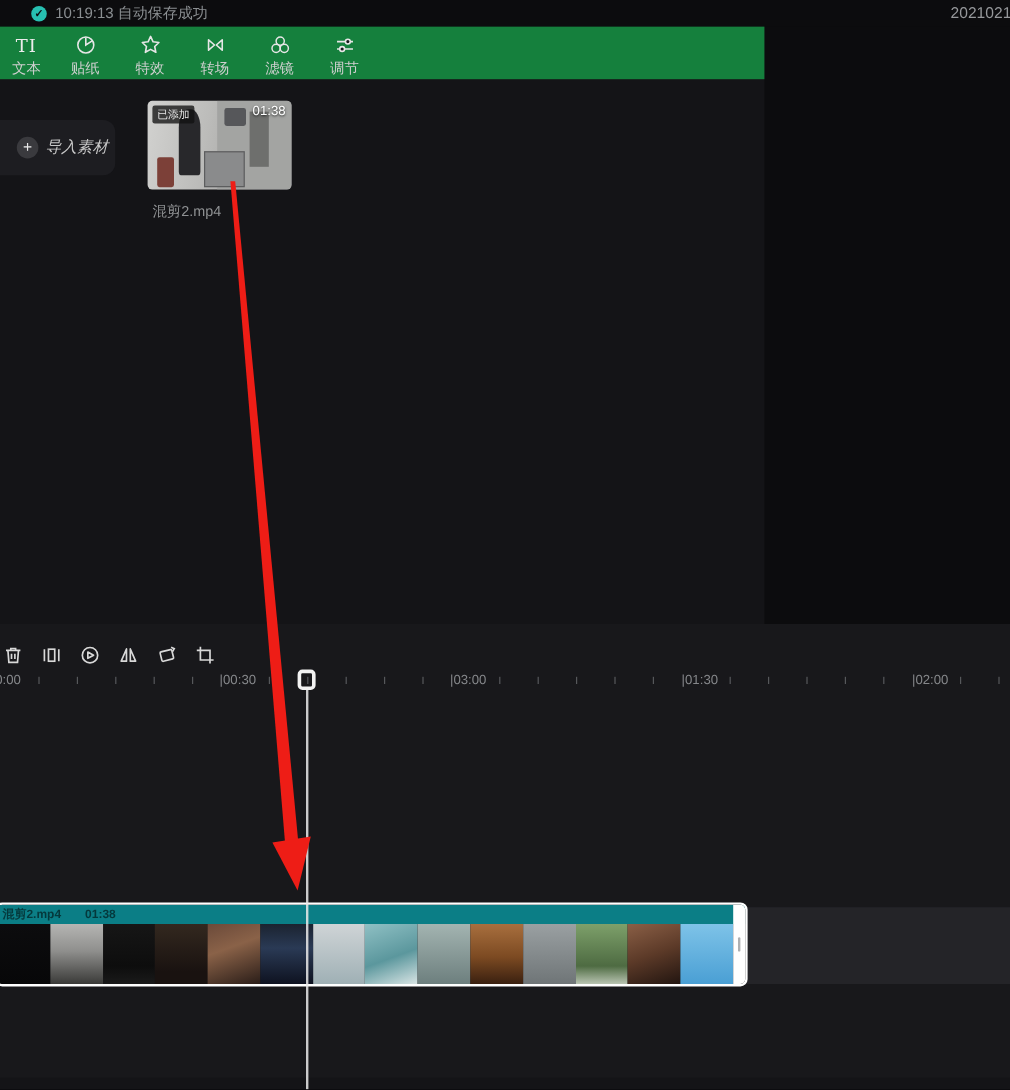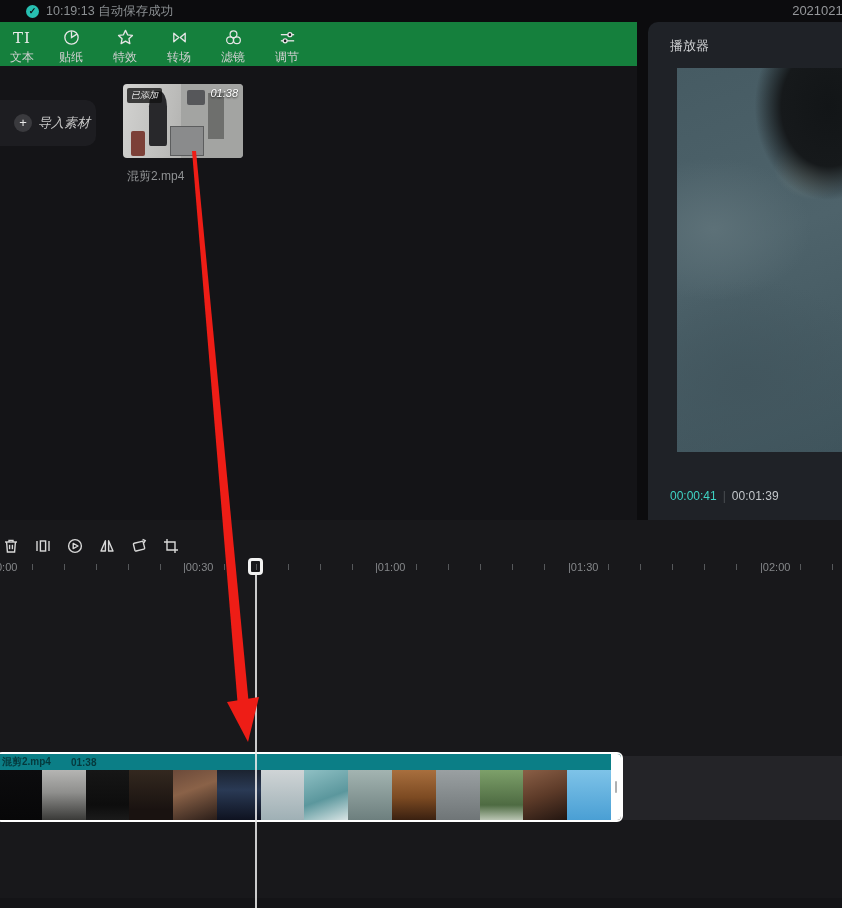--- a/index.html
+++ b/index.html
@@ -19,21 +19,21 @@
   .tool-tab:first-child{width:44px;}
   .tool-tab .glyph{height:19px;display:flex;align-items:center;justify-content:center;color:#e6e6e6;}
   .tool-tab .glyph svg{display:block;}
   .tool-tab .ti{font-family:"DejaVu Serif", serif;font-size:15px;letter-spacing:1px;color:#ececec;}
   .tool-tab .lbl{font-size:12px;color:#cfcfcf;}
 
   .import-btn{position:absolute;left:-12px;top:78px;width:108px;height:46px;background:#1d1d21;border-radius:10px;display:flex;align-items:center;cursor:pointer;}
   .plus-circle{position:absolute;left:26px;width:18px;height:18px;border-radius:50%;background:#3a3a3e;color:#e8e8e8;font-size:13px;line-height:17px;text-align:center;}
   .import-label{position:absolute;left:50px;color:#c8c8c8;font-size:13px;font-style:italic;}
 
-  .media-card{position:absolute;left:123px;top:62px;width:120px;height:74px;border-radius:4px;overflow:hidden;background:linear-gradient(100deg,#d2d2d0 0%,#bcbcba 40%,#a6a6a4 70%,#97979b 100%);cursor:pointer;font-style:italic;}
+  .media-card{position:absolute;left:123px;top:62px;width:120px;height:74px;border-radius:4px;overflow:hidden;background:linear-gradient(100deg,#d2d2d0 0%,#bcbcba 40%,#a6a6a4 70%,#97979b 100%);cursor:pointer;}
   .mc-wall{position:absolute;right:0;top:0;width:52%;height:100%;background:#a3a4a2;}
   .mc-door{position:absolute;right:16%;top:12%;width:13%;height:62%;background:#6e6f6d;}
   .mc-sign{position:absolute;right:32%;top:8%;width:15%;height:20%;background:#56575a;border-radius:2px;}
   .mc-person{position:absolute;left:22%;top:10%;width:15%;height:74%;background:#28282b;border-radius:45% 45% 10% 10% / 28% 28% 6% 6%;}
   .mc-case{position:absolute;left:7%;bottom:3%;width:11%;height:34%;background:#7c4038;border-radius:2px;}
   .mc-cart{position:absolute;left:39%;bottom:3%;width:27%;height:38%;background:#8a8b8c;border:1px solid #5c5d5e;}
   .added-badge{position:absolute;left:4px;top:4px;background:rgba(18,18,18,0.78);color:#e6e6e6;font-size:9px;padding:1px 4px;border-radius:2px;}
   .media-duration{position:absolute;right:5px;top:3px;color:#ffffff;font-size:11px;text-shadow:0 1px 2px rgba(0,0,0,0.8);}
   .media-filename{position:absolute;left:127px;top:146px;color:#8f9193;font-size:12px;}
 
@@ -177,27 +177,20 @@
       <div class="mc-sign"></div>
       <div class="mc-person"></div>
       <div class="mc-case"></div>
       <div class="mc-cart"></div>
       <span class="added-badge">已添加</span>
       <span class="media-duration">01:38</span>
     </div>
     <div class="media-filename">混剪2.mp4</div>
   </div>
 
-  <div class="player-panel">
-    <div class="player-title">播放器</div>
-    <div class="video-preview"></div>
-    <div class="player-times">
-      <span class="time-current">00:00:41</span><span class="time-sep">|</span><span class="time-total">00:01:39</span>
-    </div>
-  </div>
 
   <div class="timeline">
     <div class="tl-tools">
       <div class="tl-tool">
         <svg width="18" height="18" viewBox="0 0 18 18" fill="none" stroke="#d8d8d8" stroke-width="1.4">
             <path d="M3,5 H15"></path>
             <path d="M7,5 V3.4 H11 V5"></path>
             <path d="M4.6,5 L5.4,15 H12.6 L13.4,5"></path>
             <path d="M7.6,7.8 V12.2"></path>
             <path d="M10.4,7.8 V12.2"></path>
@@ -234,21 +227,21 @@
         <svg width="18" height="18" viewBox="0 0 18 18" fill="none" stroke="#d8d8d8" stroke-width="1.4">
             <path d="M5,2 V13 H16"></path>
             <path d="M2,5 H13 V16"></path>
           </svg>
       </div>
     </div>
 
     <div class="ruler">
       <span class="ruler-label">|00:00</span>
       <span class="ruler-label">|00:30</span>
-      <span class="ruler-label">|01:00</span>
+      <span class="ruler-label">|03:00</span>
       <span class="ruler-label">|01:30</span>
       <span class="ruler-label">|02:00</span>
       <div>
           <div class="tick" style="left: 32px;"></div>
           <div class="tick" style="left: 64px;"></div>
           <div class="tick" style="left: 96px;"></div>
           <div class="tick" style="left: 128px;"></div>
           <div class="tick" style="left: 160px;"></div>
           <div class="tick" style="left: 224px;"></div>
           <div class="tick" style="left: 256px;"></div>

